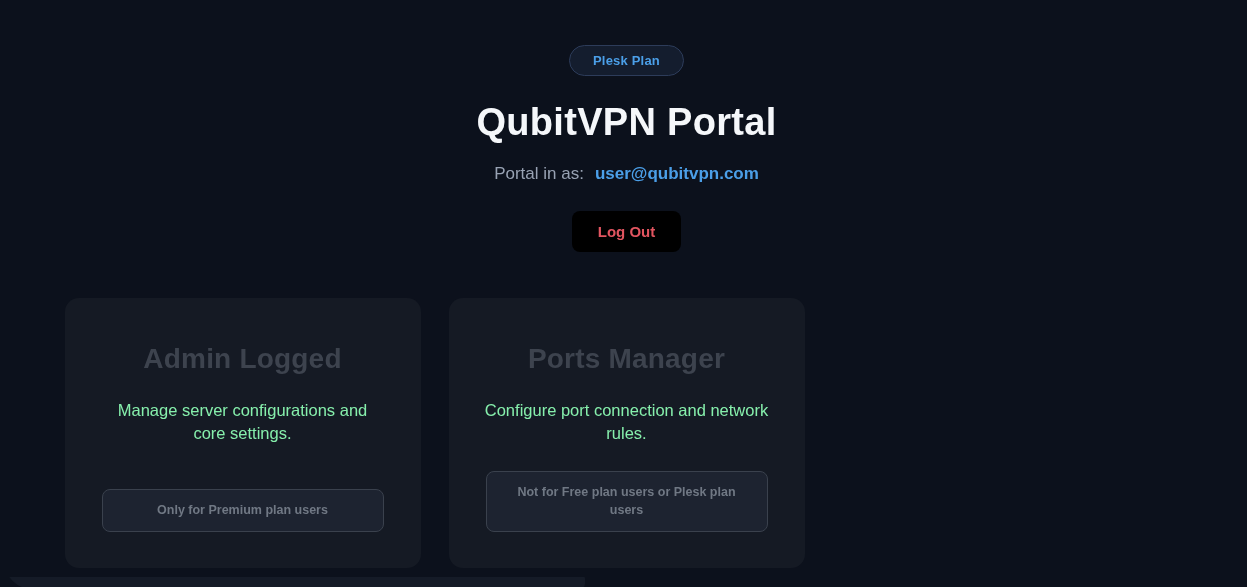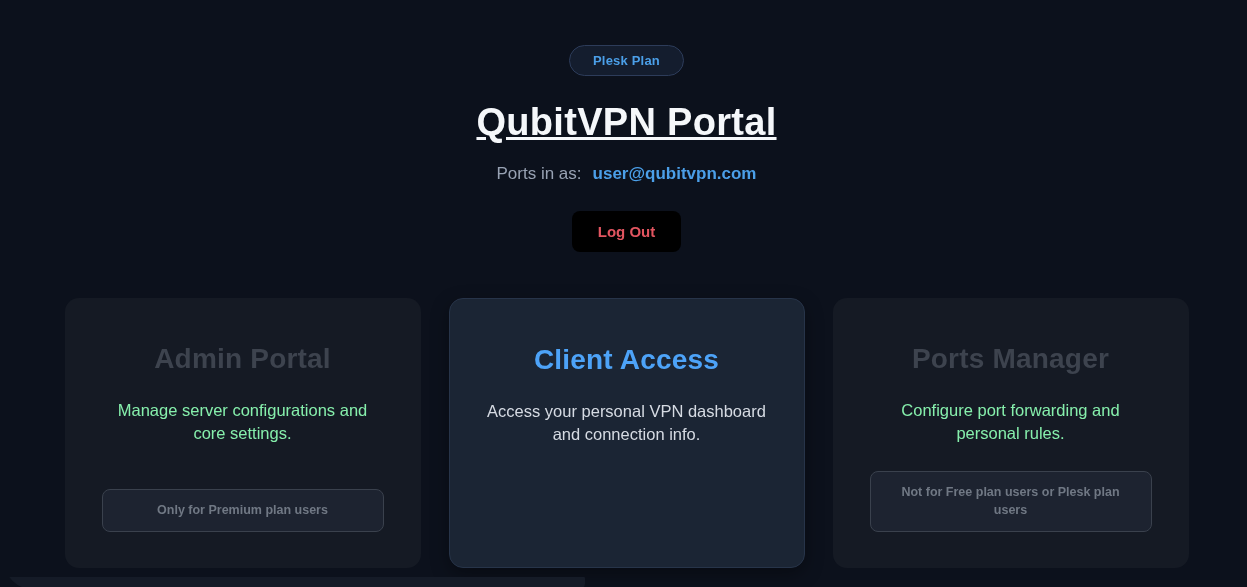--- a/index.html
+++ b/index.html
@@ -30,21 +30,20 @@
     padding: 7px 20px;
     border-radius: 16px;
     letter-spacing: 0.2px;
   }
   .page-title {
     margin-top: 22px;
     font-size: 38px;
     font-weight: 800;
     color: #f5f7fa;
     letter-spacing: 0.3px;
-    text-decoration: underline;
   }
   .logged-in {
     margin-top: 14px;
     font-size: 17px;
     color: #98a2b3;
   }
   .logged-in .email {
     color: #4b9fe8;
     font-weight: bold;
     text-decoration: none;
@@ -136,41 +135,37 @@
 <div class="page">
 
   <header class="header">
     <div class="plan-badge">
       <span>Plesk Plan</span>
     </div>
 
     <h1 class="page-title">QubitVPN Portal</h1>
 
     <p class="logged-in">
-      <span>Ports in as:</span><a class="email">user@qubitvpn.com</a>
+      <span>Portal in as:</span><a class="email">user@qubitvpn.com</a>
     </p>
 
     <button class="logout-btn">Log Out</button>
   </header>
 
   <main class="cards">
 
     <section class="card disabled">
-      <h2 class="card-title">Admin Portal</h2>
+      <h2 class="card-title">Admin Logged</h2>
       <p class="card-description">Manage server configurations and core settings.</p>
       <div class="card-badge">Only for Premium plan users</div>
     </section>
 
-    <section class="card active">
-      <h2 class="card-title">Client Access</h2>
-      <p class="card-description">Access your personal VPN dashboard and connection info.</p>
-    </section>
 
     <section class="card disabled">
       <h2 class="card-title">Ports Manager</h2>
-      <p class="card-description">Configure port forwarding and personal rules.</p>
+      <p class="card-description">Configure port connection and network rules.</p>
       <div class="card-badge">Not for Free plan users or Plesk plan users</div>
     </section>
 
   </main>
 </div>
 
 <div class="bottom-edge"></div>
 
 </body></html>

